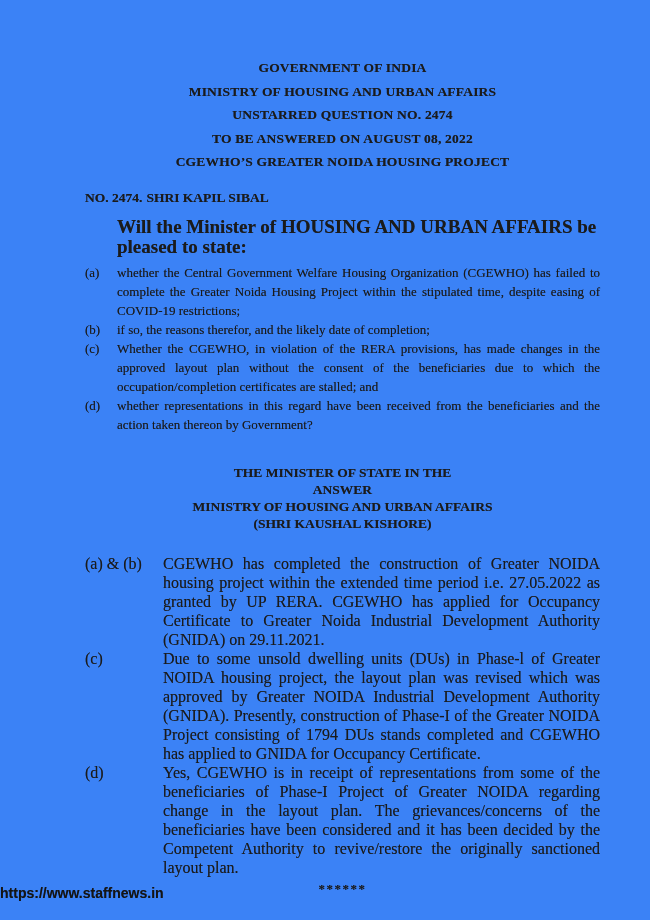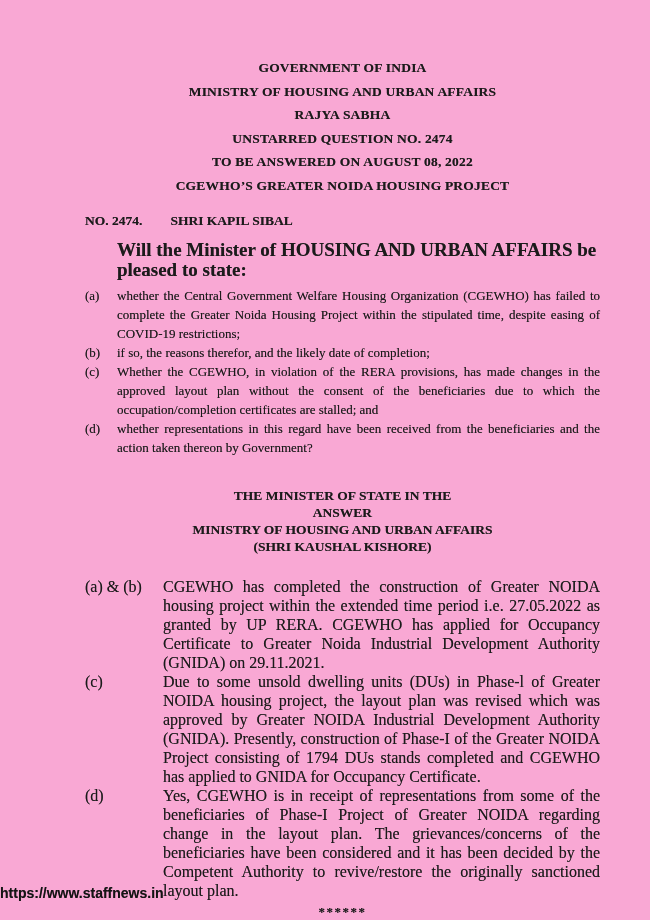--- a/index.html
+++ b/index.html
@@ -1,21 +1,21 @@
 <!DOCTYPE html>
 <html><head>
 <meta charset="utf-8">
 <style>
   html, body { margin: 0; padding: 0; background: #ffffff; }
 
   .page {
     position: relative;
     width: 650px;
     height: 920px;
-    background: #f9a8d4;
+    background: #3b82f6;
     font-family: "Liberation Serif", serif;
     color: #1b1b1b;
     overflow: hidden;
     text-shadow: 0 0 0.4px rgba(25,25,25,0.55);
   }
 
   .content {
     position: absolute;
     left: 85px;
     right: 50px;
@@ -27,21 +27,21 @@
     font-weight: bold;
     font-size: 13.5px;
     line-height: 23.5px;
     letter-spacing: 0.2px;
     white-space: nowrap;
   }
 
   .q-number-row {
     margin-top: 14px;
     display: flex;
-    gap: 28px;
+    gap: 4px;
     font-weight: bold;
     font-size: 13.5px;
     line-height: 20px;
   }
 
   .q-intro {
     margin-top: 9px;
     margin-left: 32px;
     font-weight: bold;
     font-size: 19px;
@@ -96,21 +96,20 @@
 </style>
 </head>
 <body>
 
 <div class="page">
   <div class="content">
 
     <header class="doc-header">
       <div class="h-line">GOVERNMENT OF INDIA</div>
       <div class="h-line">MINISTRY OF HOUSING AND URBAN AFFAIRS</div>
-      <div class="h-line">RAJYA SABHA</div>
       <div class="h-line">UNSTARRED QUESTION NO. 2474</div>
       <div class="h-line">TO BE ANSWERED ON AUGUST 08, 2022</div>
       <div class="h-line">CGEWHO’S GREATER NOIDA HOUSING PROJECT</div>
     </header>
 
     <div class="q-number-row">
       <span>NO. 2474.</span>
       <span>SHRI KAPIL SIBAL</span>
     </div>
 

